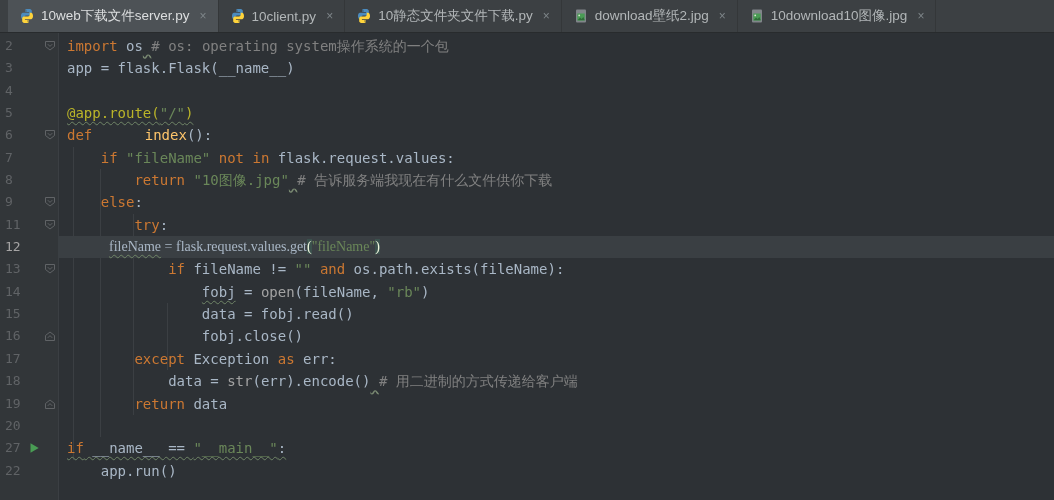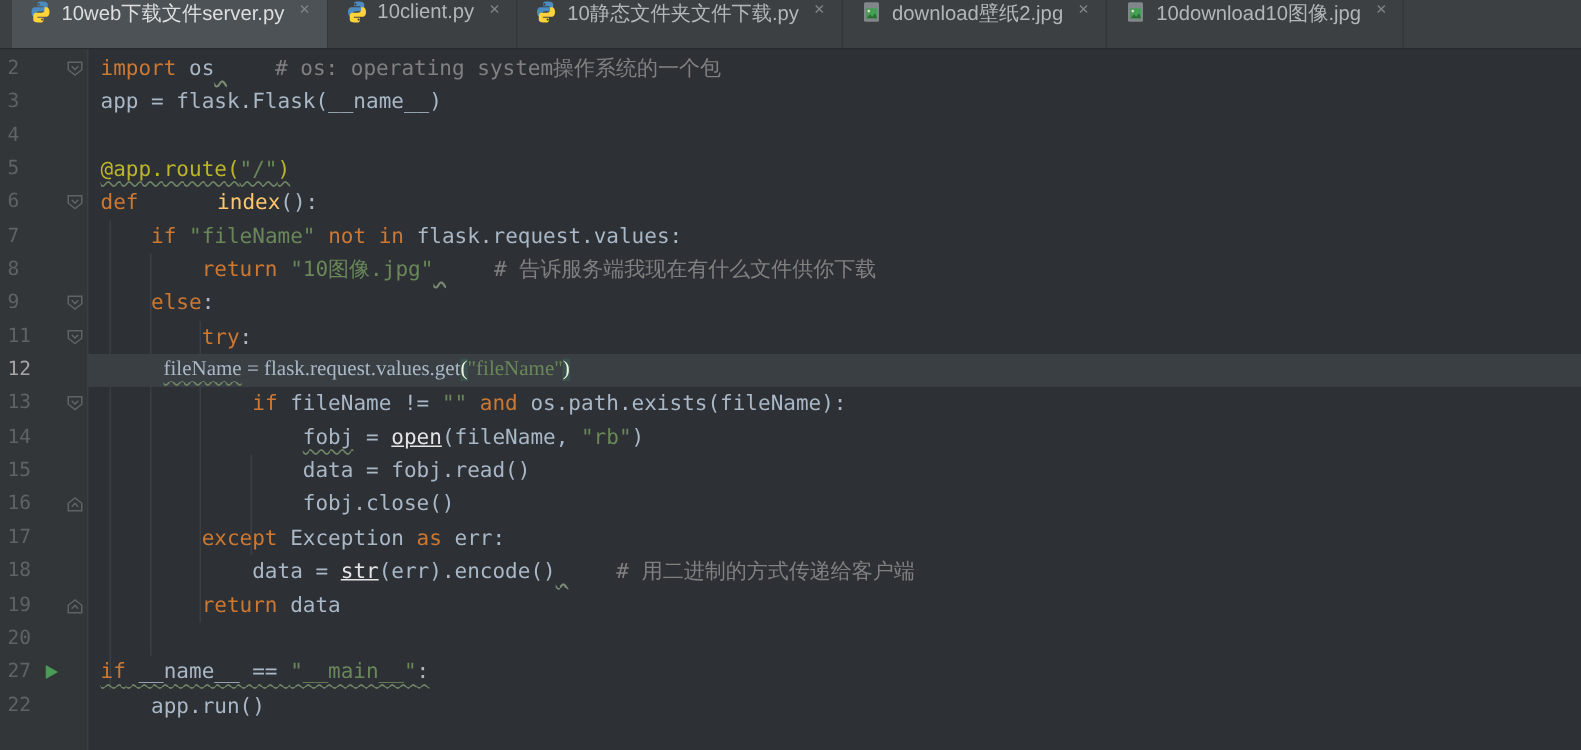--- a/index.html
+++ b/index.html
@@ -3,21 +3,21 @@
 <meta charset="utf-8">
 <style>
   * { margin:0; padding:0; box-sizing:border-box; }
   html,body { width:1054px; height:500px; overflow:hidden; background:#2D3135;
               font-family:"Liberation Sans","DejaVu Sans",sans-serif; }
 
   
   .tabbar { position:absolute; left:0; top:0; width:1054px; height:33px;
             background:#3C4043; border-bottom:1px solid #282B2D;
             display:flex; align-items:stretch; padding-left:8px; }
-  .tab { display:flex; align-items:flex-start; gap:6px; padding:0 11px;
+  .tab { display:flex; align-items:center; gap:6px; padding:0 11px;
          background:#3C4043; border-right:1px solid #343739; cursor:default;
          color:#B2B6B8; font-size:13.5px; white-space:nowrap; }
   .tab.active { background:#4D5256; color:#DCDEDF; }
   .tab .ficon { width:16px; height:16px; display:inline-block; flex:none; }
   .tab .ficon svg { width:16px; height:16px; display:block; }
   .tab-close { color:#7E8589; font-size:12px; margin-left:4px; line-height:1; }
 
   
   .editor { position:absolute; left:0; top:33px; width:1054px; height:467px;
             background:#2D3135; padding-top:2px; }
@@ -37,24 +37,24 @@
   .gicon svg { display:block; width:12px; height:12px; }
   .gicon.run { left:28px; top:5px; }
   .code { flex:1; white-space:pre; padding-left:9px;
           font-family:"DejaVu Sans Mono","Liberation Mono",monospace;
           font-size:14px; line-height:22.35px; color:#A9B7C6; }
   .row.current .code { background:#3A3F43;font-family:Liberation Serif, serif; }
 
   
   .kw      { color:#CC7832; }
   .str     { color:#6A8759; }
-  .com     { color:#808080;margin-left:32px; }
+  .com     { color:#808080; }
   .fn      { color:#FFC66B;margin-left:44px; }
   .deco    { color:#BBB529; }
-  .builtin { color:#e5e5e5;text-decoration:underline; }
+  .builtin { color:#a3a3a3; }
   .plain   { color:#A9B7C6; }
   .wavy    { text-decoration-line:underline; text-decoration-style:wavy;
              text-decoration-color:#6F8566; text-decoration-thickness:1px;
              text-underline-offset:3px; }
   .paren   { background:#3B514D; color:#EDF5DC; }
   .wspace  { text-decoration-line:underline; text-decoration-style:wavy;
              text-decoration-color:#7A8A72; text-underline-offset:3px; }
 </style>
 </head>
 <body>

